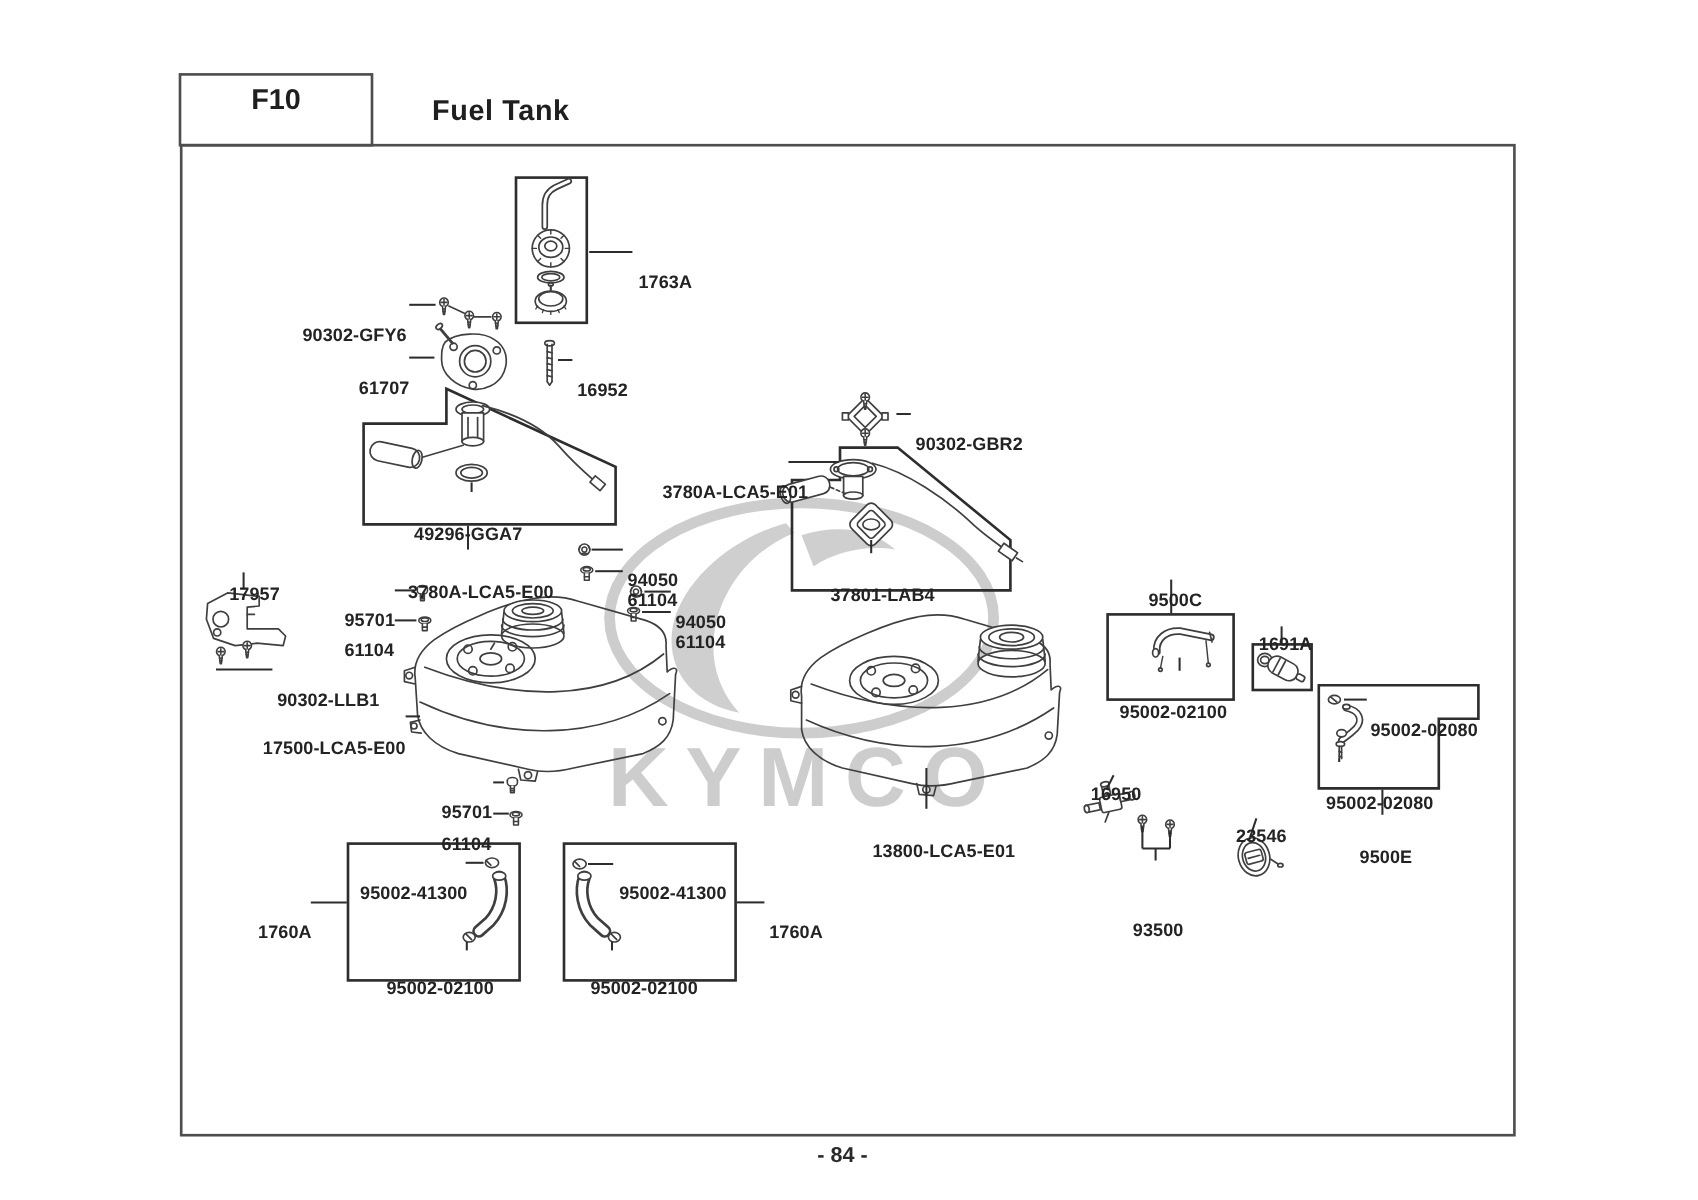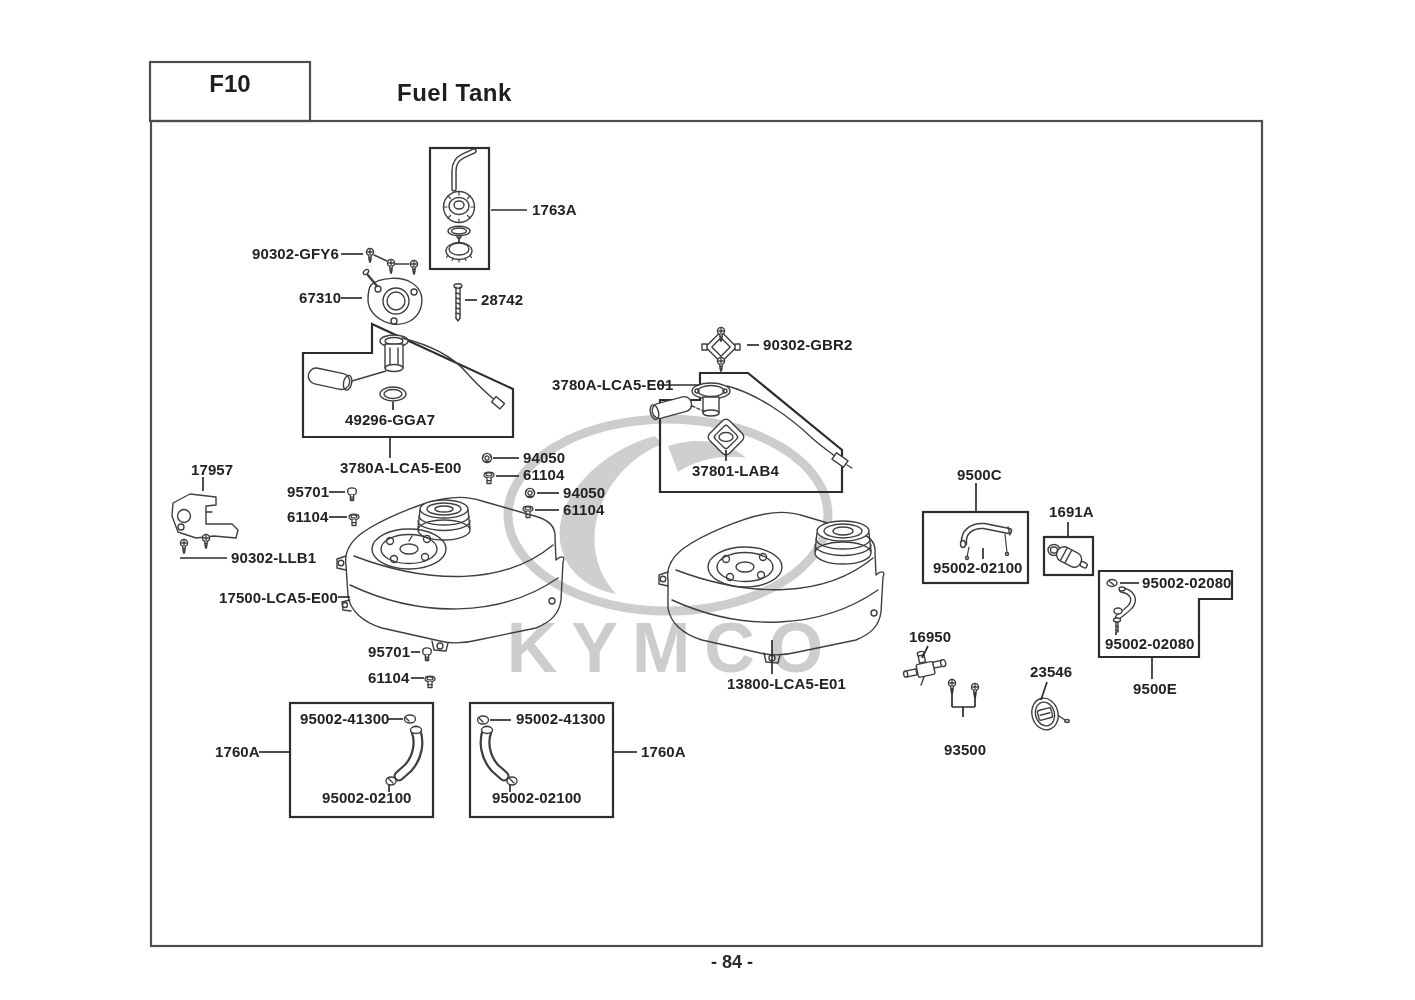--- a/index.html
+++ b/index.html
@@ -3,34 +3,34 @@
 <meta charset="utf-8">
 <style>
   html,body { margin:0; padding:0; background:#fff; }
   #page {
     position:relative; width:1415px; height:1000px; background:#ffffff;
     font-family:"Liberation Sans", sans-serif; overflow:hidden;
   }
   svg.art { position:absolute; left:0; top:0; }
   .plabel {
     position:absolute; font-weight:700; font-size:15px; color:#232323;
-    white-space:nowrap; letter-spacing:0.1px; line-height:14px;
+    white-space:nowrap; letter-spacing:0.1px; line-height:14px;margin-top:26px;
   }
   .hdr-code {
     position:absolute; left:150px; top:62px; width:160px; height:44px;
     display:flex; align-items:center; justify-content:center;
     font-weight:700; font-size:24px; color:#1f1f1f;
   }
   .hdr-title {
     position:absolute; left:360px; top:79px;
-    font-weight:700; font-size:24px; color:#1f1f1f; letter-spacing:0.5px;margin-left:37px;
+    font-weight:700; font-size:24px; color:#1f1f1f; letter-spacing:0.5px;
   }
   .pageno {
     position:absolute; left:681px; top:952px;
-    font-weight:700; font-size:18px; color:#2a2a2a;margin-left:30px;
+    font-weight:700; font-size:18px; color:#2a2a2a;
   }
 </style>
 </head>
 <body>
 
 <div id="page">
 
 <svg class="art" width="1415" height="1000" viewBox="0 0 1415 1000">
 
   <g>
@@ -400,22 +400,22 @@
     <line x1="1047" y1="682" x2="1041" y2="700"></line>
   </g>
 </svg>
 
   <div class="hdr-code">F10</div>
   <div class="hdr-title">Fuel Tank</div>
   <div class="pageno">- 84 -</div>
 
   <div class="plabel" style="left:532px;top:203px">1763A</div>
   <div class="plabel" style="left:252px;top:247px">90302-GFY6</div>
-  <div class="plabel" style="left:299px;top:291px">67310</div>
-  <div class="plabel" style="left:481px;top:293px">28742</div>
+  <div class="plabel" style="left:299px;top:291px">61707</div>
+  <div class="plabel" style="left:481px;top:293px">16952</div>
   <div class="plabel" style="left:345px;top:413px">49296-GGA7</div>
   <div class="plabel" style="left:340px;top:461px">3780A-LCA5-E00</div>
   <div class="plabel" style="left:523px;top:451px">94050</div>
   <div class="plabel" style="left:523px;top:468px">61104</div>
   <div class="plabel" style="left:563px;top:486px">94050</div>
   <div class="plabel" style="left:563px;top:503px">61104</div>
   <div class="plabel" style="left:763px;top:338px">90302-GBR2</div>
   <div class="plabel" style="left:552px;top:378px">3780A-LCA5-E01</div>
   <div class="plabel" style="left:692px;top:464px">37801-LAB4</div>
   <div class="plabel" style="left:287px;top:485px">95701</div>

